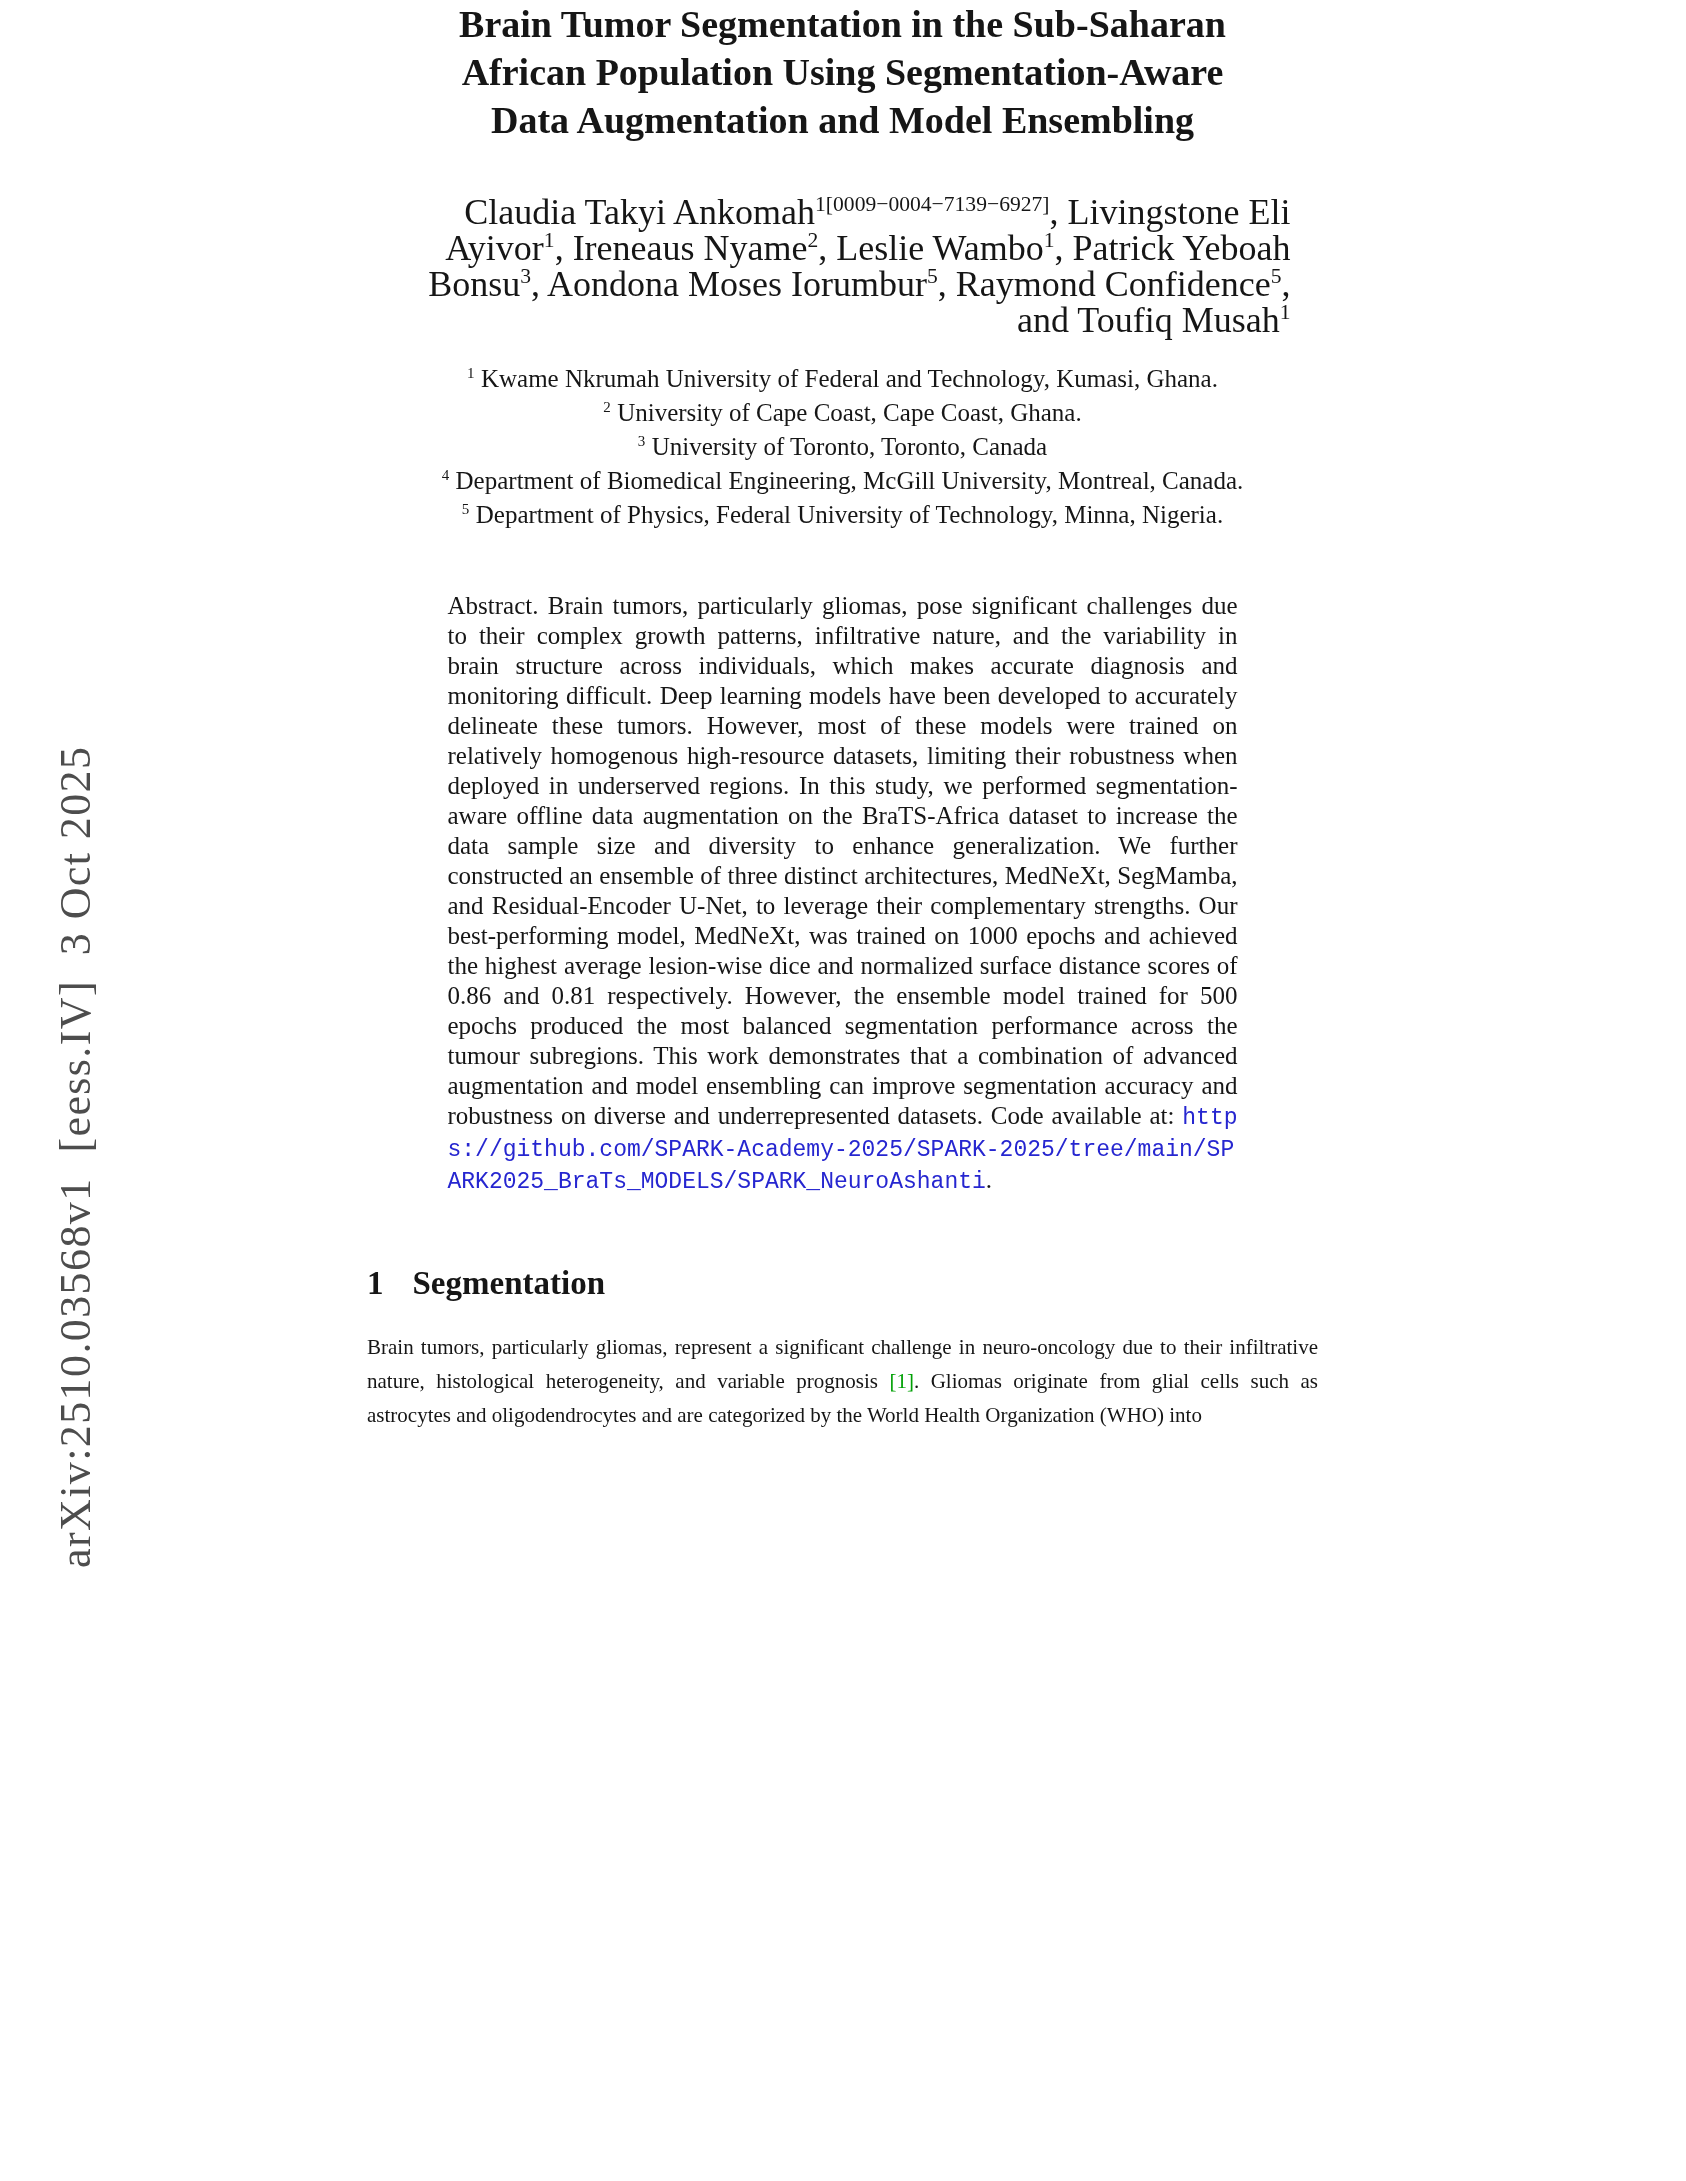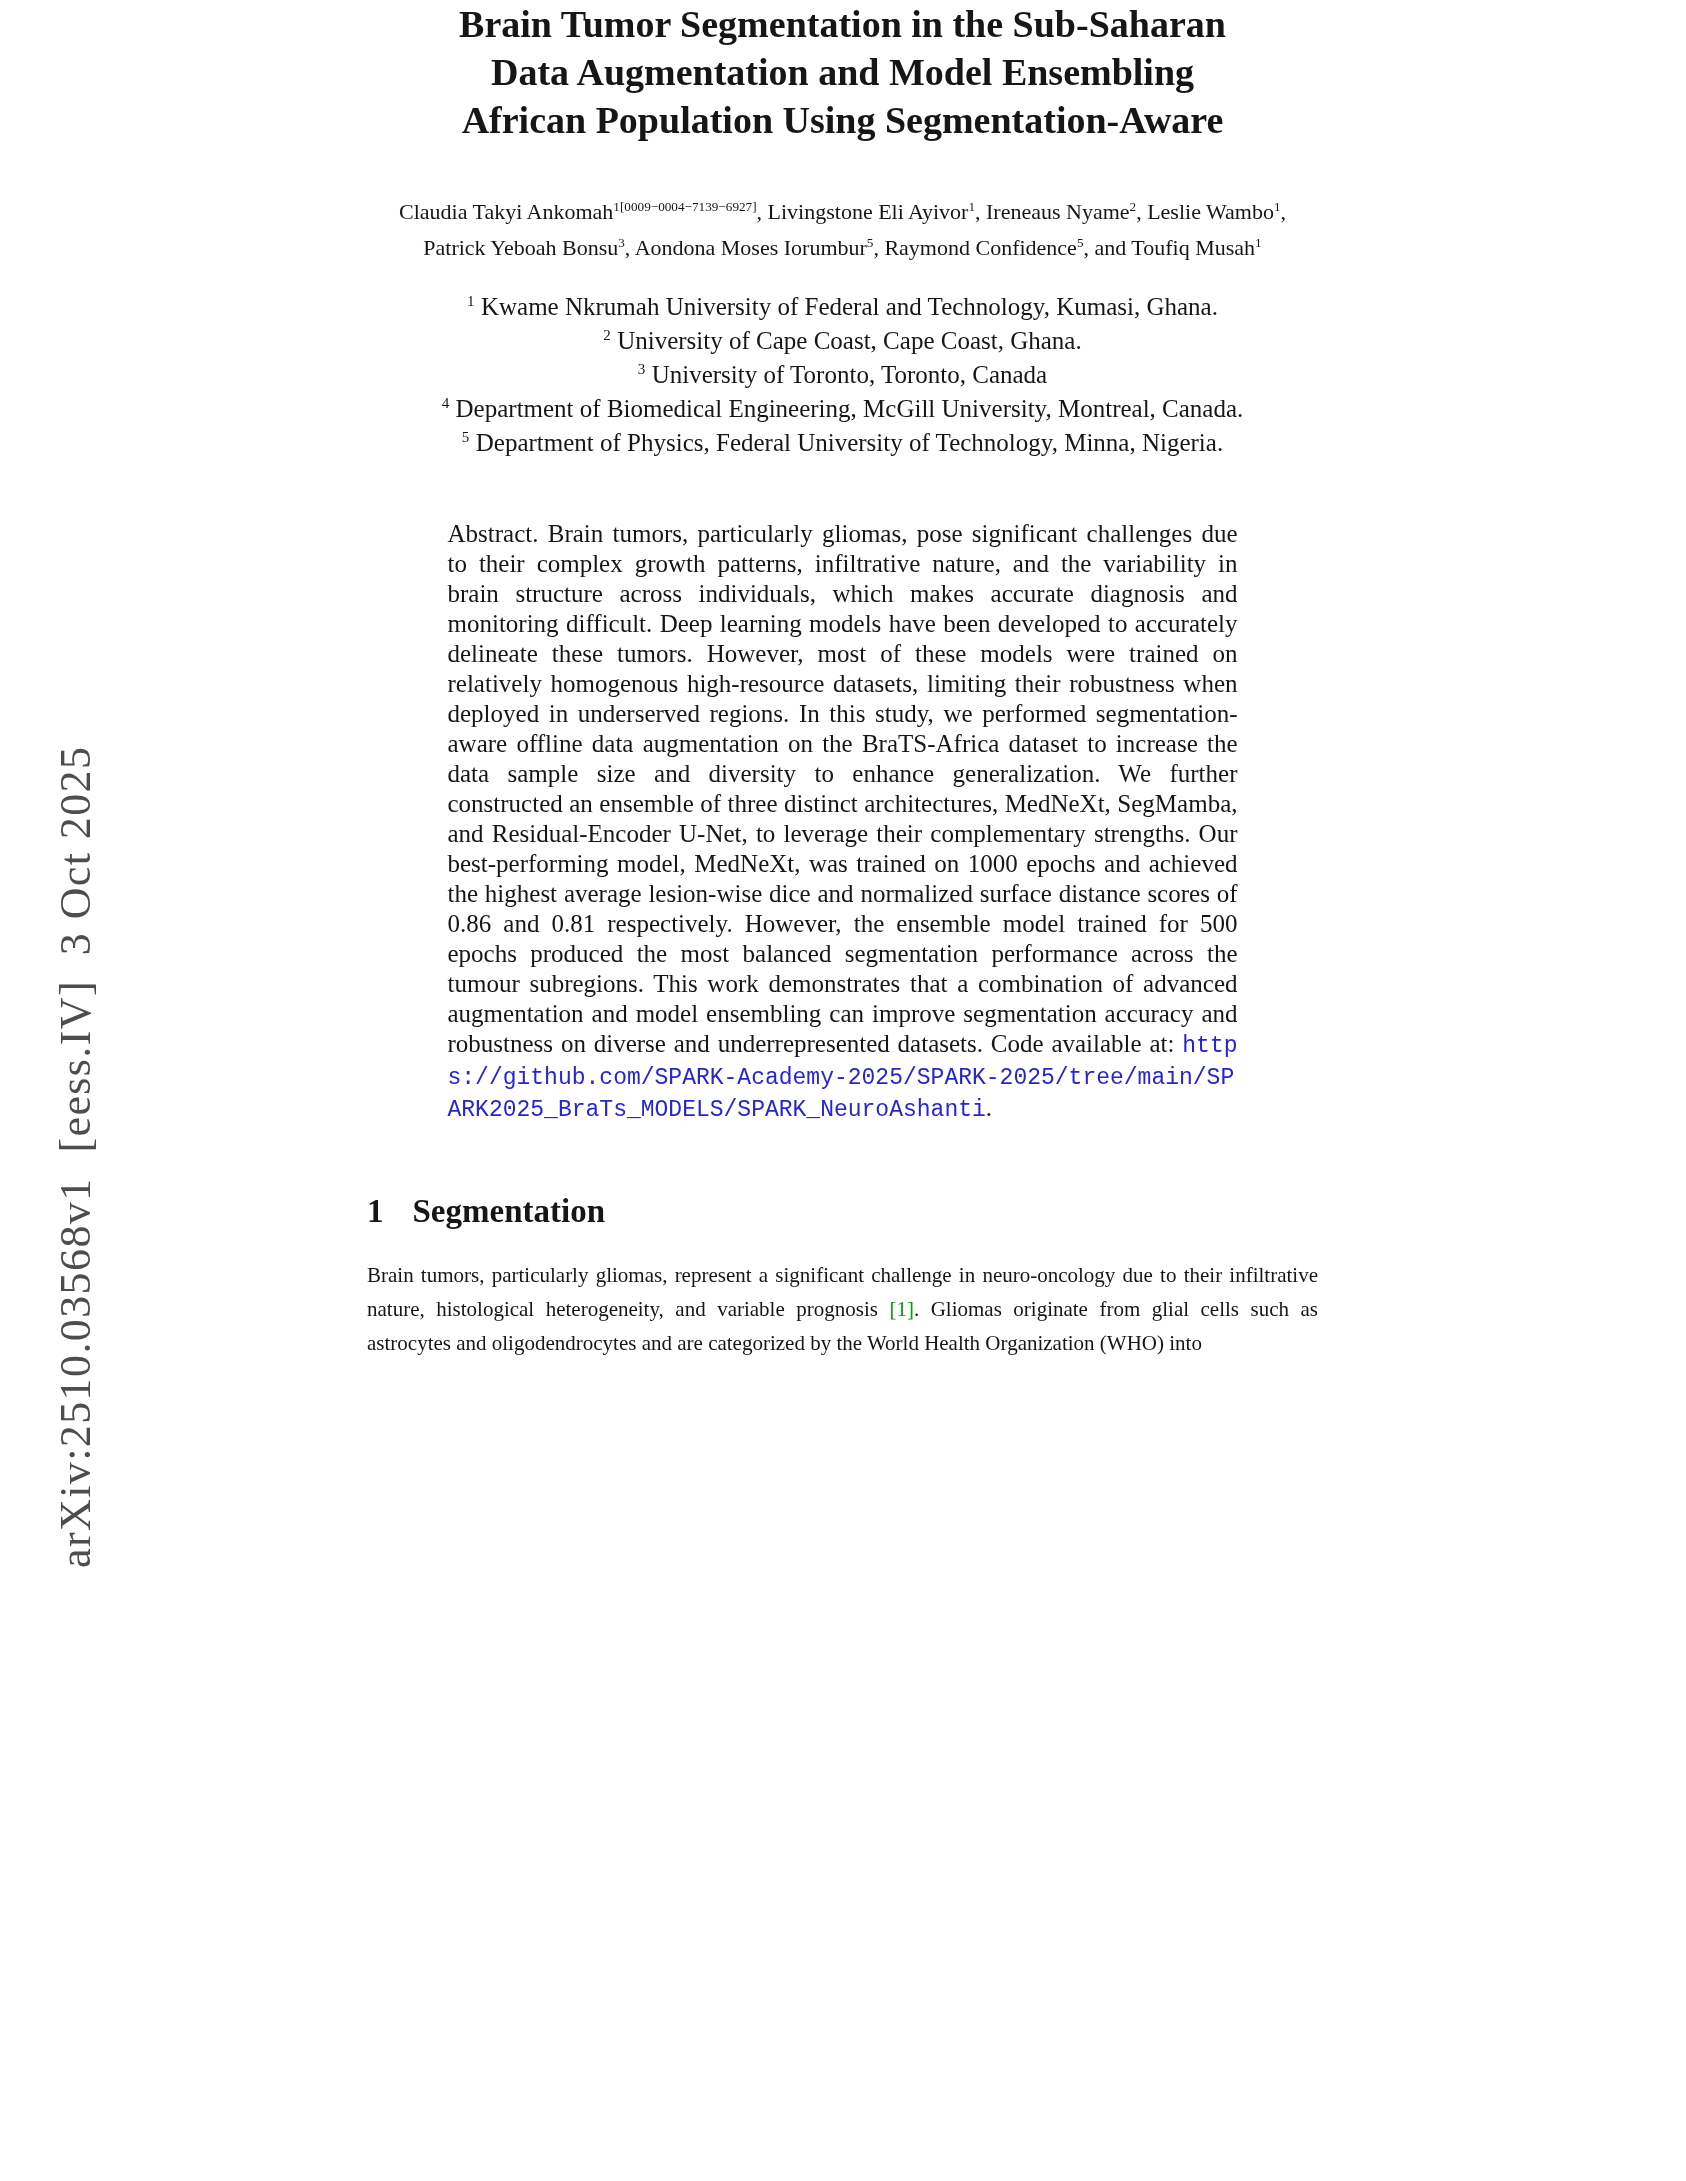--- a/index.html
+++ b/index.html
@@ -27,22 +27,22 @@
     width:951px;
   }
   .paper-title {
     text-align:center;
     font-weight:bold;
     font-size:38px;
     line-height:48px;
   }
   .authors {
     margin-top:50px;
-    text-align:center;
-    font-size:22px;
+    text-align:right;
+    font-size:36px;
     line-height:36px;
     padding:0 27.5px;
   }
   sup {
     font-size:0.60em;
     vertical-align:super;
     line-height:0;
   }
   .affiliations {
     margin-top:24px;
@@ -94,23 +94,23 @@
 <body>
 
 <div class="arxiv-banner">arXiv:2510.03568v1  [eess.IV]  3 Oct 2025</div>
 
 <div class="page-column">
 
   <h1 class="paper-title">
 
       <div class="title-line">Brain Tumor Segmentation in the Sub-Saharan</div>
 
+      <div class="title-line">African Population Using Segmentation-Aware</div>
+
       <div class="title-line">Data Augmentation and Model Ensembling</div>
-
-      <div class="title-line">African Population Using Segmentation-Aware</div>
     </h1>
 
   <div class="authors">
     
   <span class="author"><span>Claudia Takyi Ankomah</span><sup>1[0009−0004−7139−6927]</sup></span><span class="author"><span>, Livingstone Eli Ayivor</span><sup>1</sup></span><span class="author"><span>, Ireneaus Nyame</span><sup>2</sup></span><span class="author"><span>, Leslie Wambo</span><sup>1</sup></span><span class="author"><span>, Patrick Yeboah Bonsu</span><sup>3</sup></span><span class="author"><span>, Aondona Moses Iorumbur</span><sup>5</sup></span><span class="author"><span>, Raymond Confidence</span><sup>5</sup></span><span class="author"><span>, and Toufiq Musah</span><sup>1</sup></span></div>
 
   <div class="affiliations">
 
       <div class="affiliation-line"><sup>1</sup><span>Kwame Nkrumah University of Federal and Technology, Kumasi, Ghana.</span></div>
 

